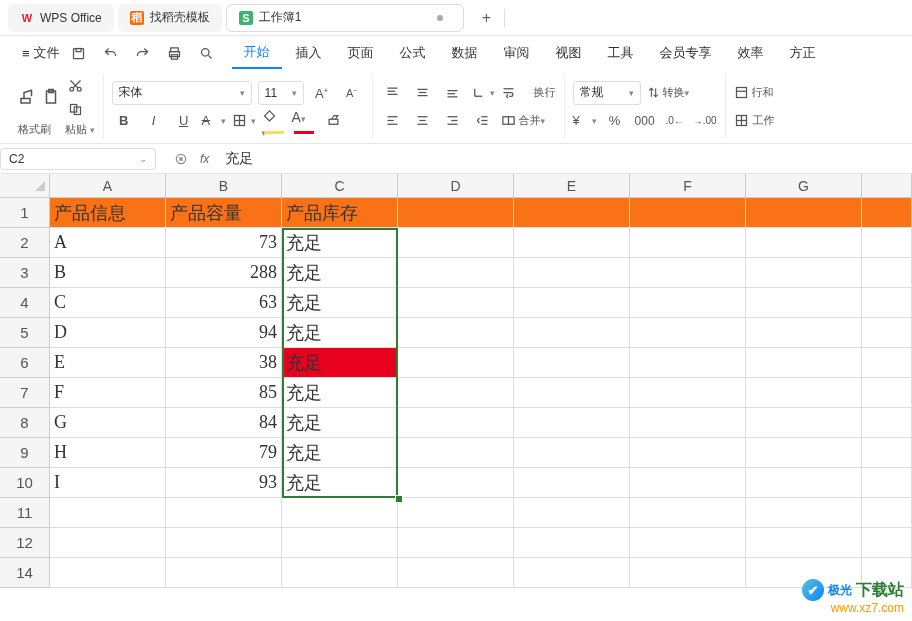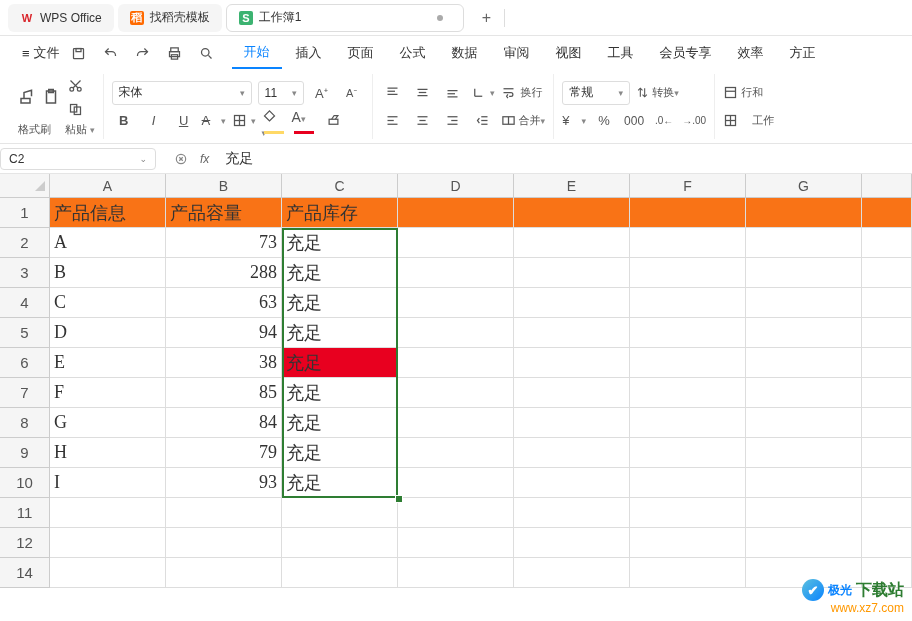--- a/index.html
+++ b/index.html
@@ -260,21 +260,21 @@
             <line x1="6" y1="18" x2="6" y2="6"></line>
           </svg>
           <span class="chev">▾</span>
         </span>
       <span class="tool-btn">
           <svg viewBox="0 0 24 24" width="15" height="15" stroke="#555" stroke-width="2" fill="none">
             <line x1="4" y1="6" x2="20" y2="6"></line>
             <path d="M4 12h12a3 3 0 010 6h-3"></path>
             <polyline points="11 15 9 18 11 21" fill="none"></polyline>
           </svg>
-          <span style="font-size:11px;margin-left:5px;">换行</span>
+          <span style="font-size:11px;margin-left:18px;">换行</span>
         </span>
     </div>
     <div class="tool-row">
       <span class="tool-btn">
           <svg viewBox="0 0 24 24" width="15" height="15" stroke="#555" stroke-width="2">
             <line x1="4" y1="6" x2="20" y2="6"></line>
             <line x1="4" y1="12" x2="14" y2="12"></line>
             <line x1="4" y1="18" x2="20" y2="18"></line>
           </svg>
         </span>
@@ -353,21 +353,21 @@
           <span style="margin-left:3px;">行和</span>
         </span>
     </div>
     <div class="tool-row">
       <span class="tool-btn" style="font-size:11px;">
           <svg viewBox="0 0 24 24" width="15" height="15" fill="none" stroke="#555" stroke-width="2">
             <rect x="4" y="4" width="16" height="16"></rect>
             <line x1="4" y1="12" x2="20" y2="12"></line>
             <line x1="12" y1="4" x2="12" y2="20"></line>
           </svg>
-          <span style="margin-left:14px;">工作</span>
+          <span style="margin-left:4px;">工作</span>
         </span>
     </div>
   </div>
 </div>
 
 <div class="formula-row">
   <div class="name-box">
     <span>C2</span>
     <span class="chev">⌄</span>
   </div>

